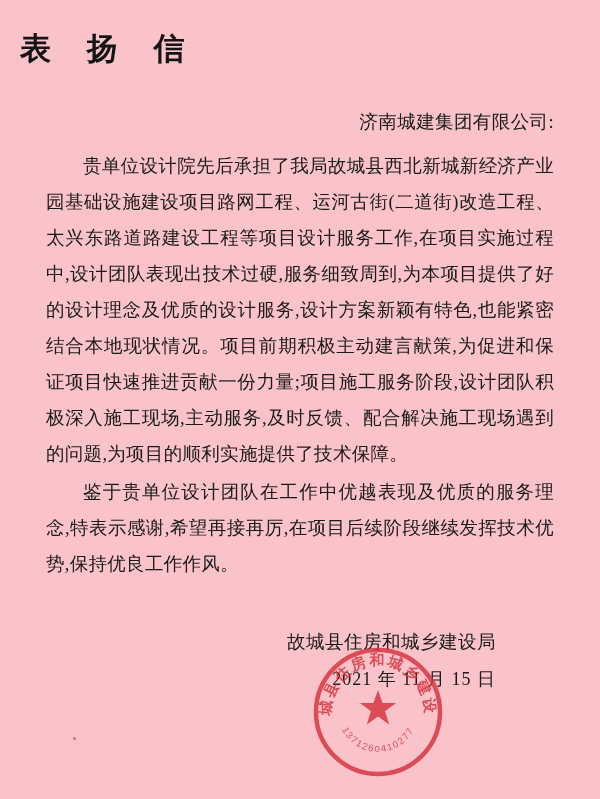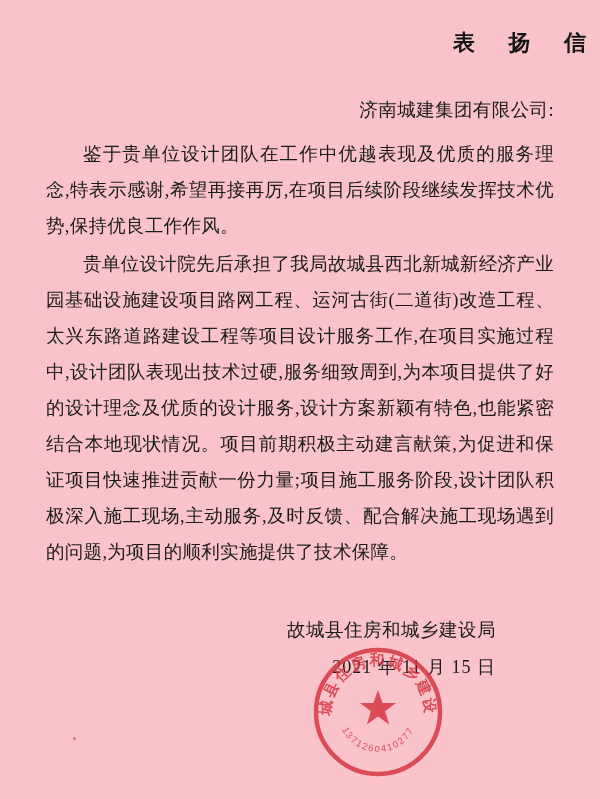--- a/index.html
+++ b/index.html
@@ -17,26 +17,26 @@
   }
   .page {
     position: relative;
     width: 600px;
     height: 799px;
     box-sizing: border-box;
     padding: 0;
     background: #f9c3c9;
   }
   .title {
-    text-align: right;
-    font-size: 22px;
+    text-align: left;
+    font-size: 31px;
     font-weight: bold;
     letter-spacing: 14px;
     padding-top: 28px;
-    padding-left: 14px;
+    padding-left: 20px;
     color: #141414;
     font-family: "Liberation Serif", "DejaVu Serif", serif;
   }
   .body-block {
     margin-top: 38px;
     padding: 0 46px 0 46px;
   }
   .salutation {
     font-size: 18.5px;
     line-height: 1.6;
@@ -92,22 +92,22 @@
 </style>
 </head>
 <body>
 
 <div class="page">
 
   <div class="title">表 扬 信</div>
 
   <div class="body-block">
     <div class="salutation">济南城建集团有限公司:</div>
+    <p class="para">贵单位设计院先后承担了我局故城县西北新城新经济产业园基础设施建设项目路网工程、运河古街(二道街)改造工程、太兴东路道路建设工程等项目设计服务工作,在项目实施过程中,设计团队表现出技术过硬,服务细致周到,为本项目提供了好的设计理念及优质的设计服务,设计方案新颖有特色,也能紧密结合本地现状情况。项目前期积极主动建言献策,为促进和保证项目快速推进贡献一份力量;项目施工服务阶段,设计团队积极深入施工现场,主动服务,及时反馈、配合解决施工现场遇到的问题,为项目的顺利实施提供了技术保障。</p>
     <p class="para">鉴于贵单位设计团队在工作中优越表现及优质的服务理念,特表示感谢,希望再接再厉,在项目后续阶段继续发挥技术优势,保持优良工作作风。</p>
-    <p class="para">贵单位设计院先后承担了我局故城县西北新城新经济产业园基础设施建设项目路网工程、运河古街(二道街)改造工程、太兴东路道路建设工程等项目设计服务工作,在项目实施过程中,设计团队表现出技术过硬,服务细致周到,为本项目提供了好的设计理念及优质的设计服务,设计方案新颖有特色,也能紧密结合本地现状情况。项目前期积极主动建言献策,为促进和保证项目快速推进贡献一份力量;项目施工服务阶段,设计团队积极深入施工现场,主动服务,及时反馈、配合解决施工现场遇到的问题,为项目的顺利实施提供了技术保障。</p>
 
     <div class="signature">
       <div>故城县住房和城乡建设局</div>
       <div class="sig-date">2021 年 11 月 15 日</div>
     </div>
   </div>
 
   <div class="dot"></div>
 
   <div class="seal">

